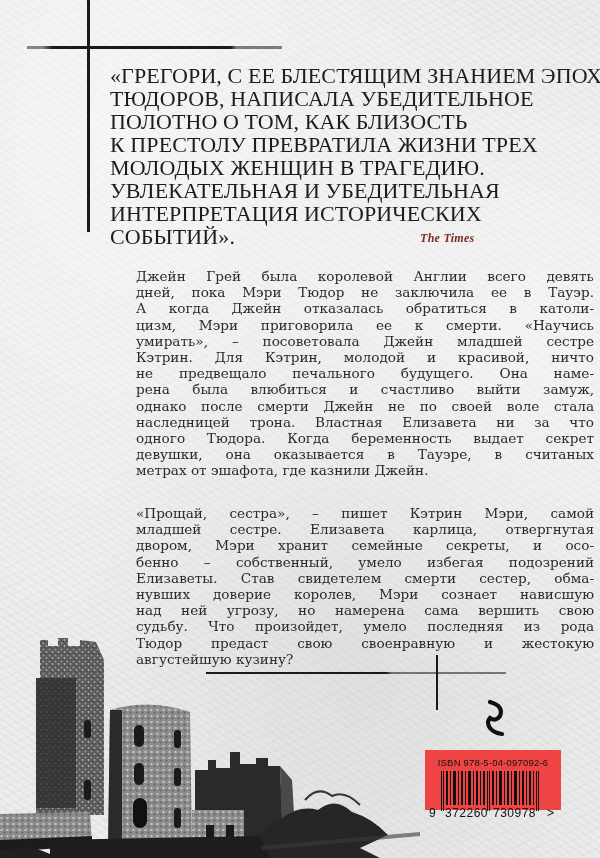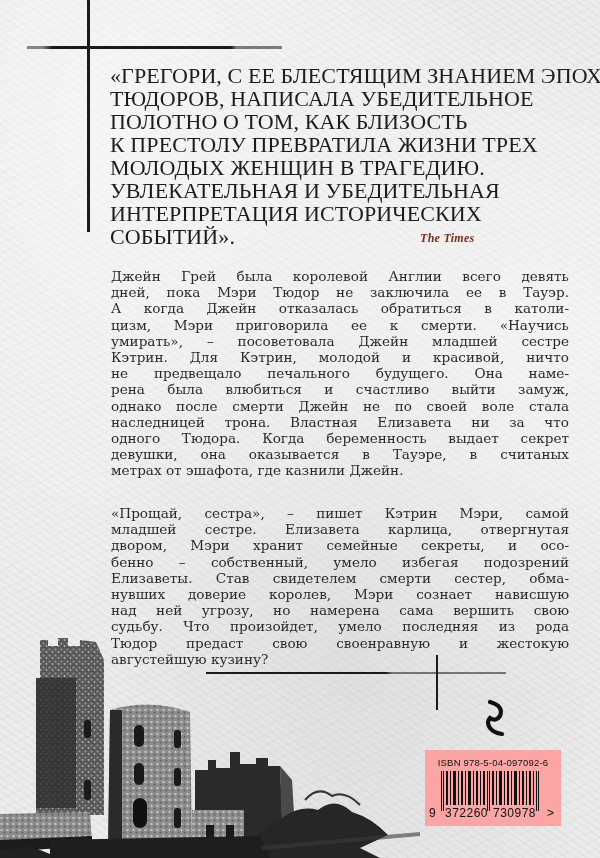--- a/index.html
+++ b/index.html
@@ -53,21 +53,21 @@
       font-weight: bold;
       font-style: italic;
       font-size: 12px;
       color: #7a2e1e;
       letter-spacing: 0.3px;
     }
 
     
     .para {
       position: absolute;
-      left: 111px;
+      left: 136px;
       width: 458px;
       font-family: "DejaVu Serif", serif;
       font-size: 13.6px;
       line-height: 16.2px;
       color: #2a2a2a;
       text-align: justify;
     }
     .para .pl { display: block; white-space: nowrap; text-align: justify; text-align-last: justify; }
     .para .pl.last { text-align-last: left; }
     .p1 { top: 268px; }
@@ -90,22 +90,22 @@
       width: 30px;
       height: 40px;
     }
 
     
     .barcode-box {
       position: absolute;
       left: 425px;
       top: 750px;
       width: 136px;
-      height: 76px;
-      background: #fca5a5;
+      height: 60px;
+      background: #ef4444;
     }
     .isbn-label {
       position: absolute;
       left: 0;
       top: 7px;
       width: 136px;
       text-align: center;
       font-family: "Liberation Sans", sans-serif;
       font-size: 9.5px;
       color: #111;

